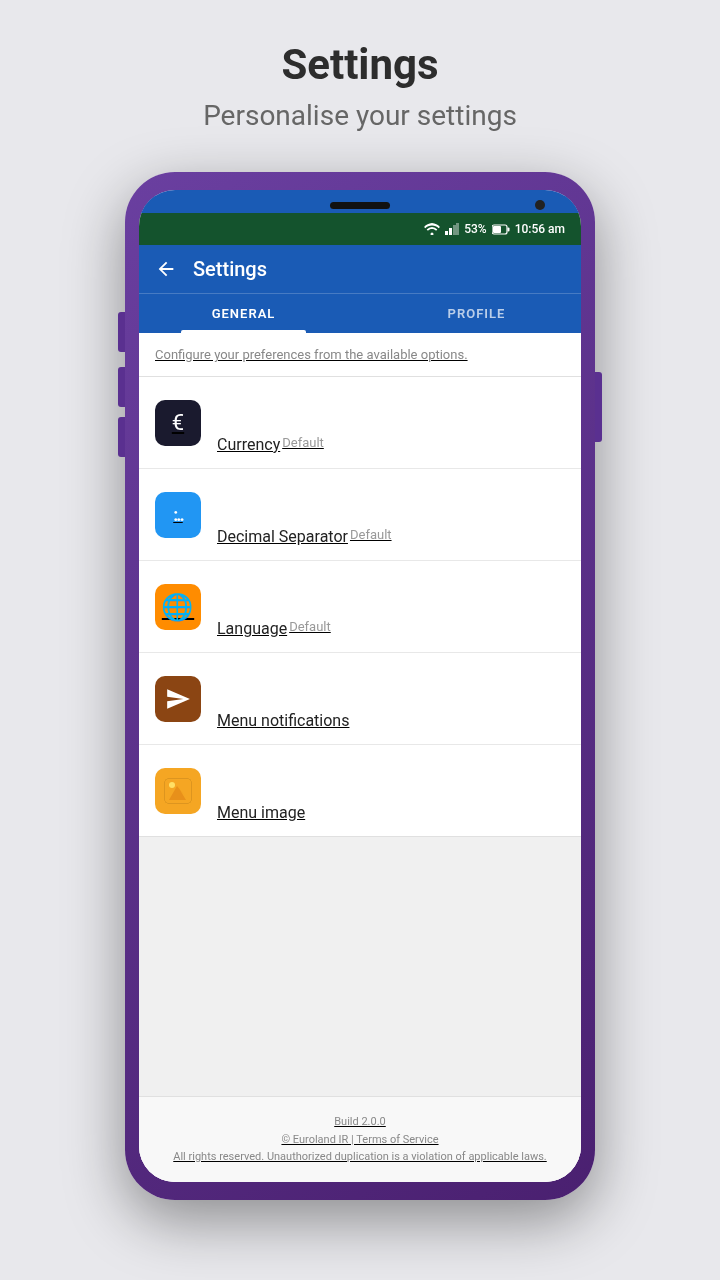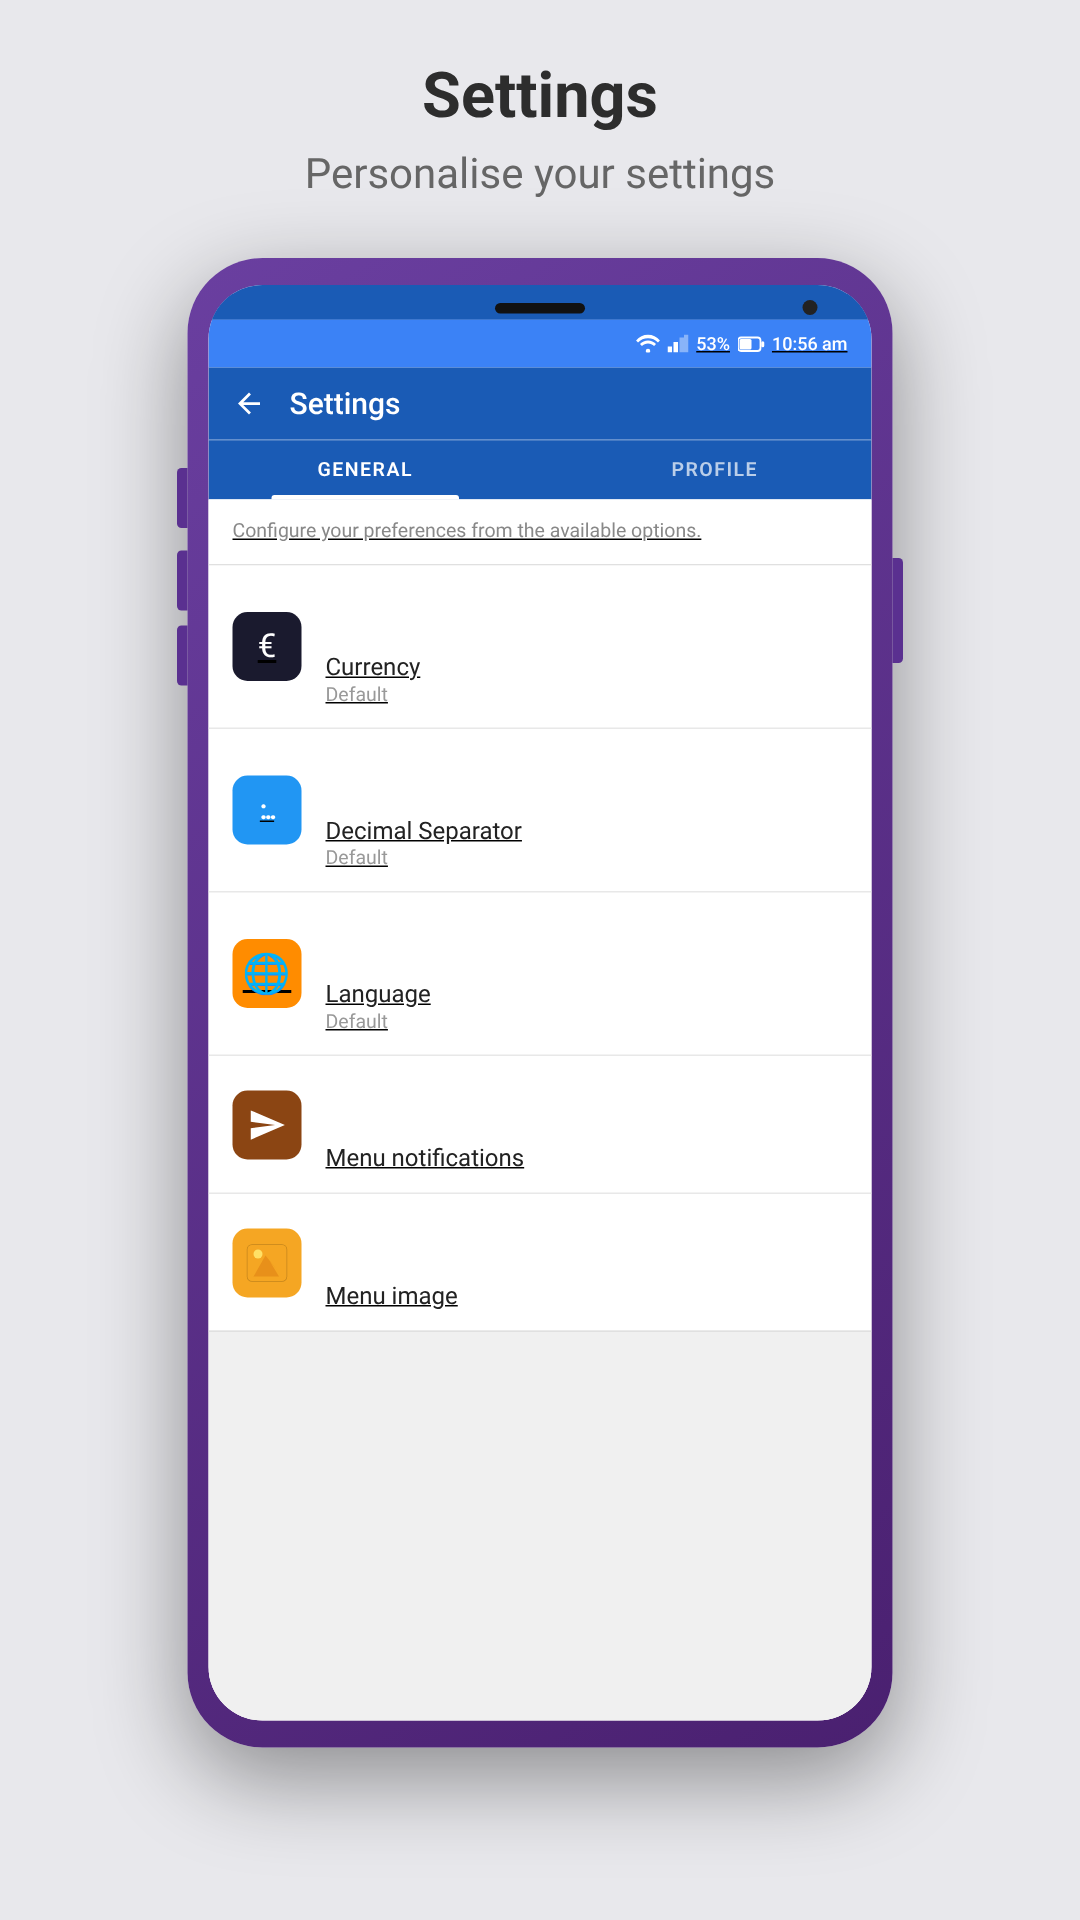--- a/index.html
+++ b/index.html
@@ -66,28 +66,27 @@
 
     .phone-screen {
       background: #fff;
       border-radius: 36px;
       overflow: hidden;
       width: 100%;
     }
 
     
     .status-bar {
-      background: #3b82f6;
+      background: #14532d;
       display: flex;
       justify-content: flex-end;
       align-items: center;
       padding: 6px 16px;
       gap: 8px;
       height: 32px;
-      text-decoration: underline;
     }
 
     .status-icons {
       display: flex;
       align-items: center;
       gap: 5px;
     }
 
     .status-text {
       font-size: 12px;
@@ -198,21 +197,21 @@
     }
 
     .item-icon.dark { background: #1a1a2e; }
     .item-icon.blue { background: #2196F3; }
     .item-icon.orange-globe { background: #ff8c00; }
     .item-icon.brown { background: #8B4513; }
     .item-icon.yellow { background: #F5A623; }
 
     .item-text {
       display: flex;
-      flex-direction: column;
+      flex-direction: row;
       gap: 2px;
       margin-top: 44px;
     }
 
     .item-title {
       font-size: 16px;
       color: #222;
       font-weight: 400;
     }
 
@@ -365,16 +364,23 @@
           </div>
           <div class="item-text">
             <span class="item-title">Menu image</span>
           </div>
         </div>
 
       </div>
 
       <div class="empty-content"></div>
 
+      <div class="phone-footer">
+        <div class="footer-text">Build 2.0.0</div>
+        <div class="footer-text">
+          <span>© Euroland IR | Terms of Service</span>
+        </div>
+        <div class="footer-text">All rights reserved. Unauthorized duplication is a violation of applicable laws.</div>
+      </div>
 
     </div>
   </div>
 </div>
 
 </body></html>

